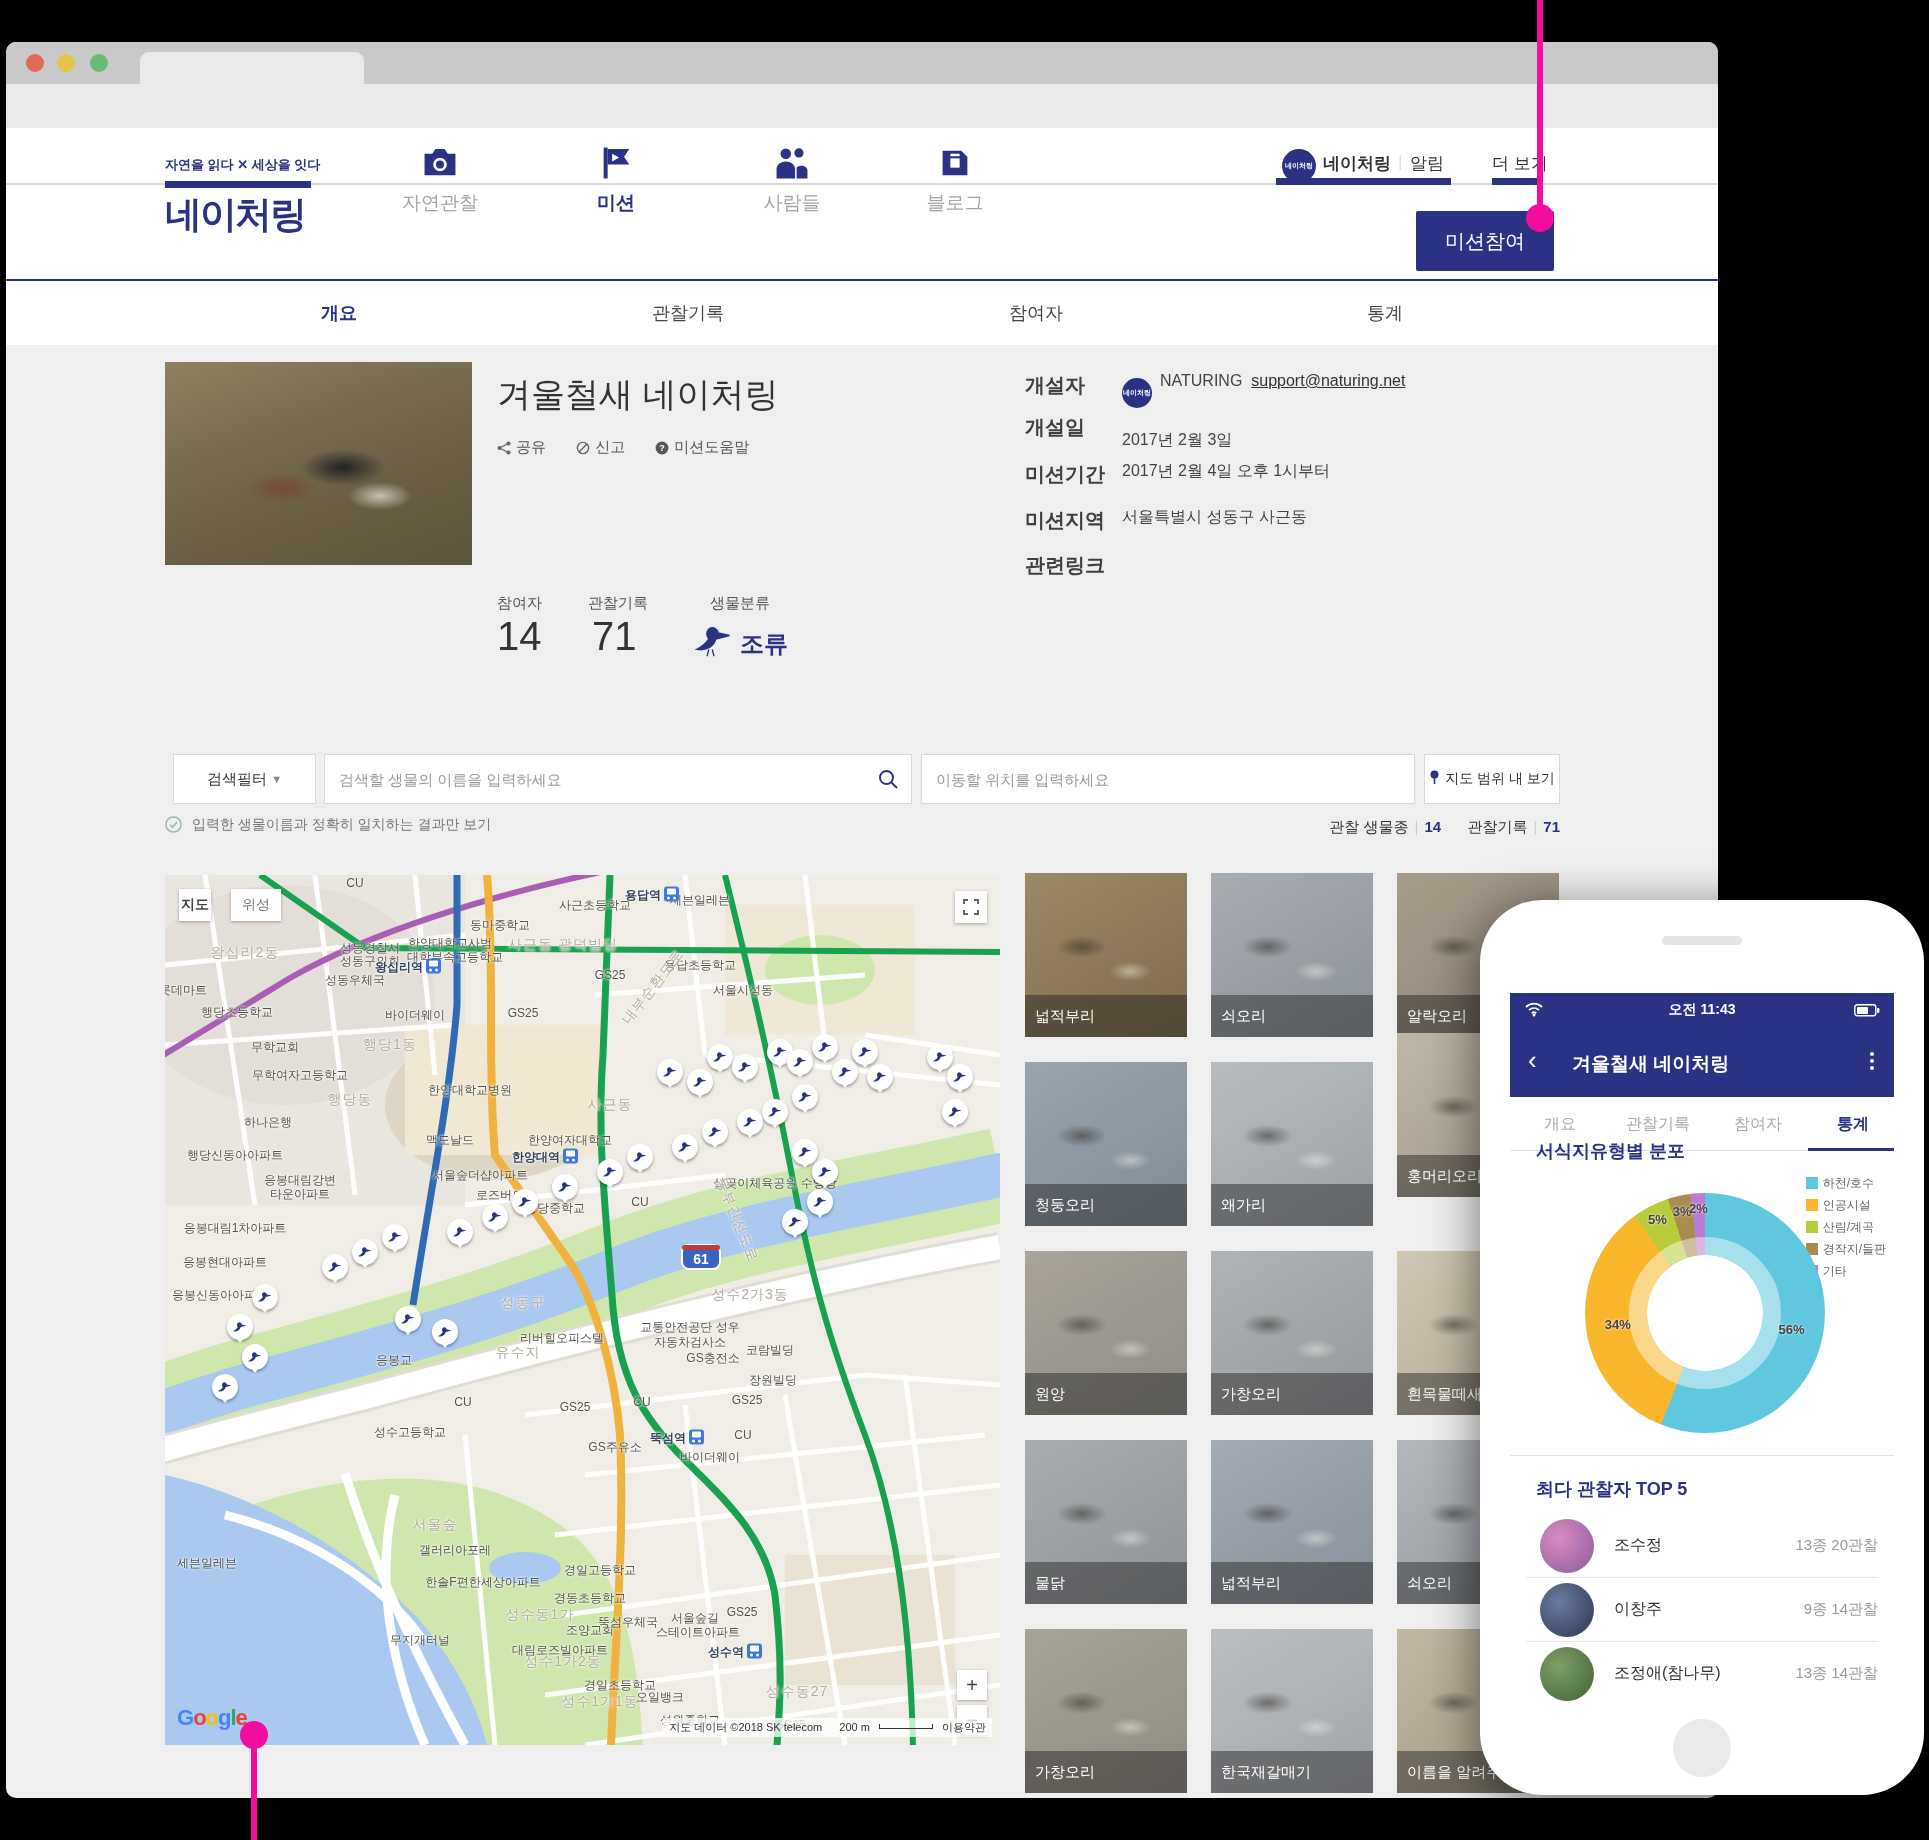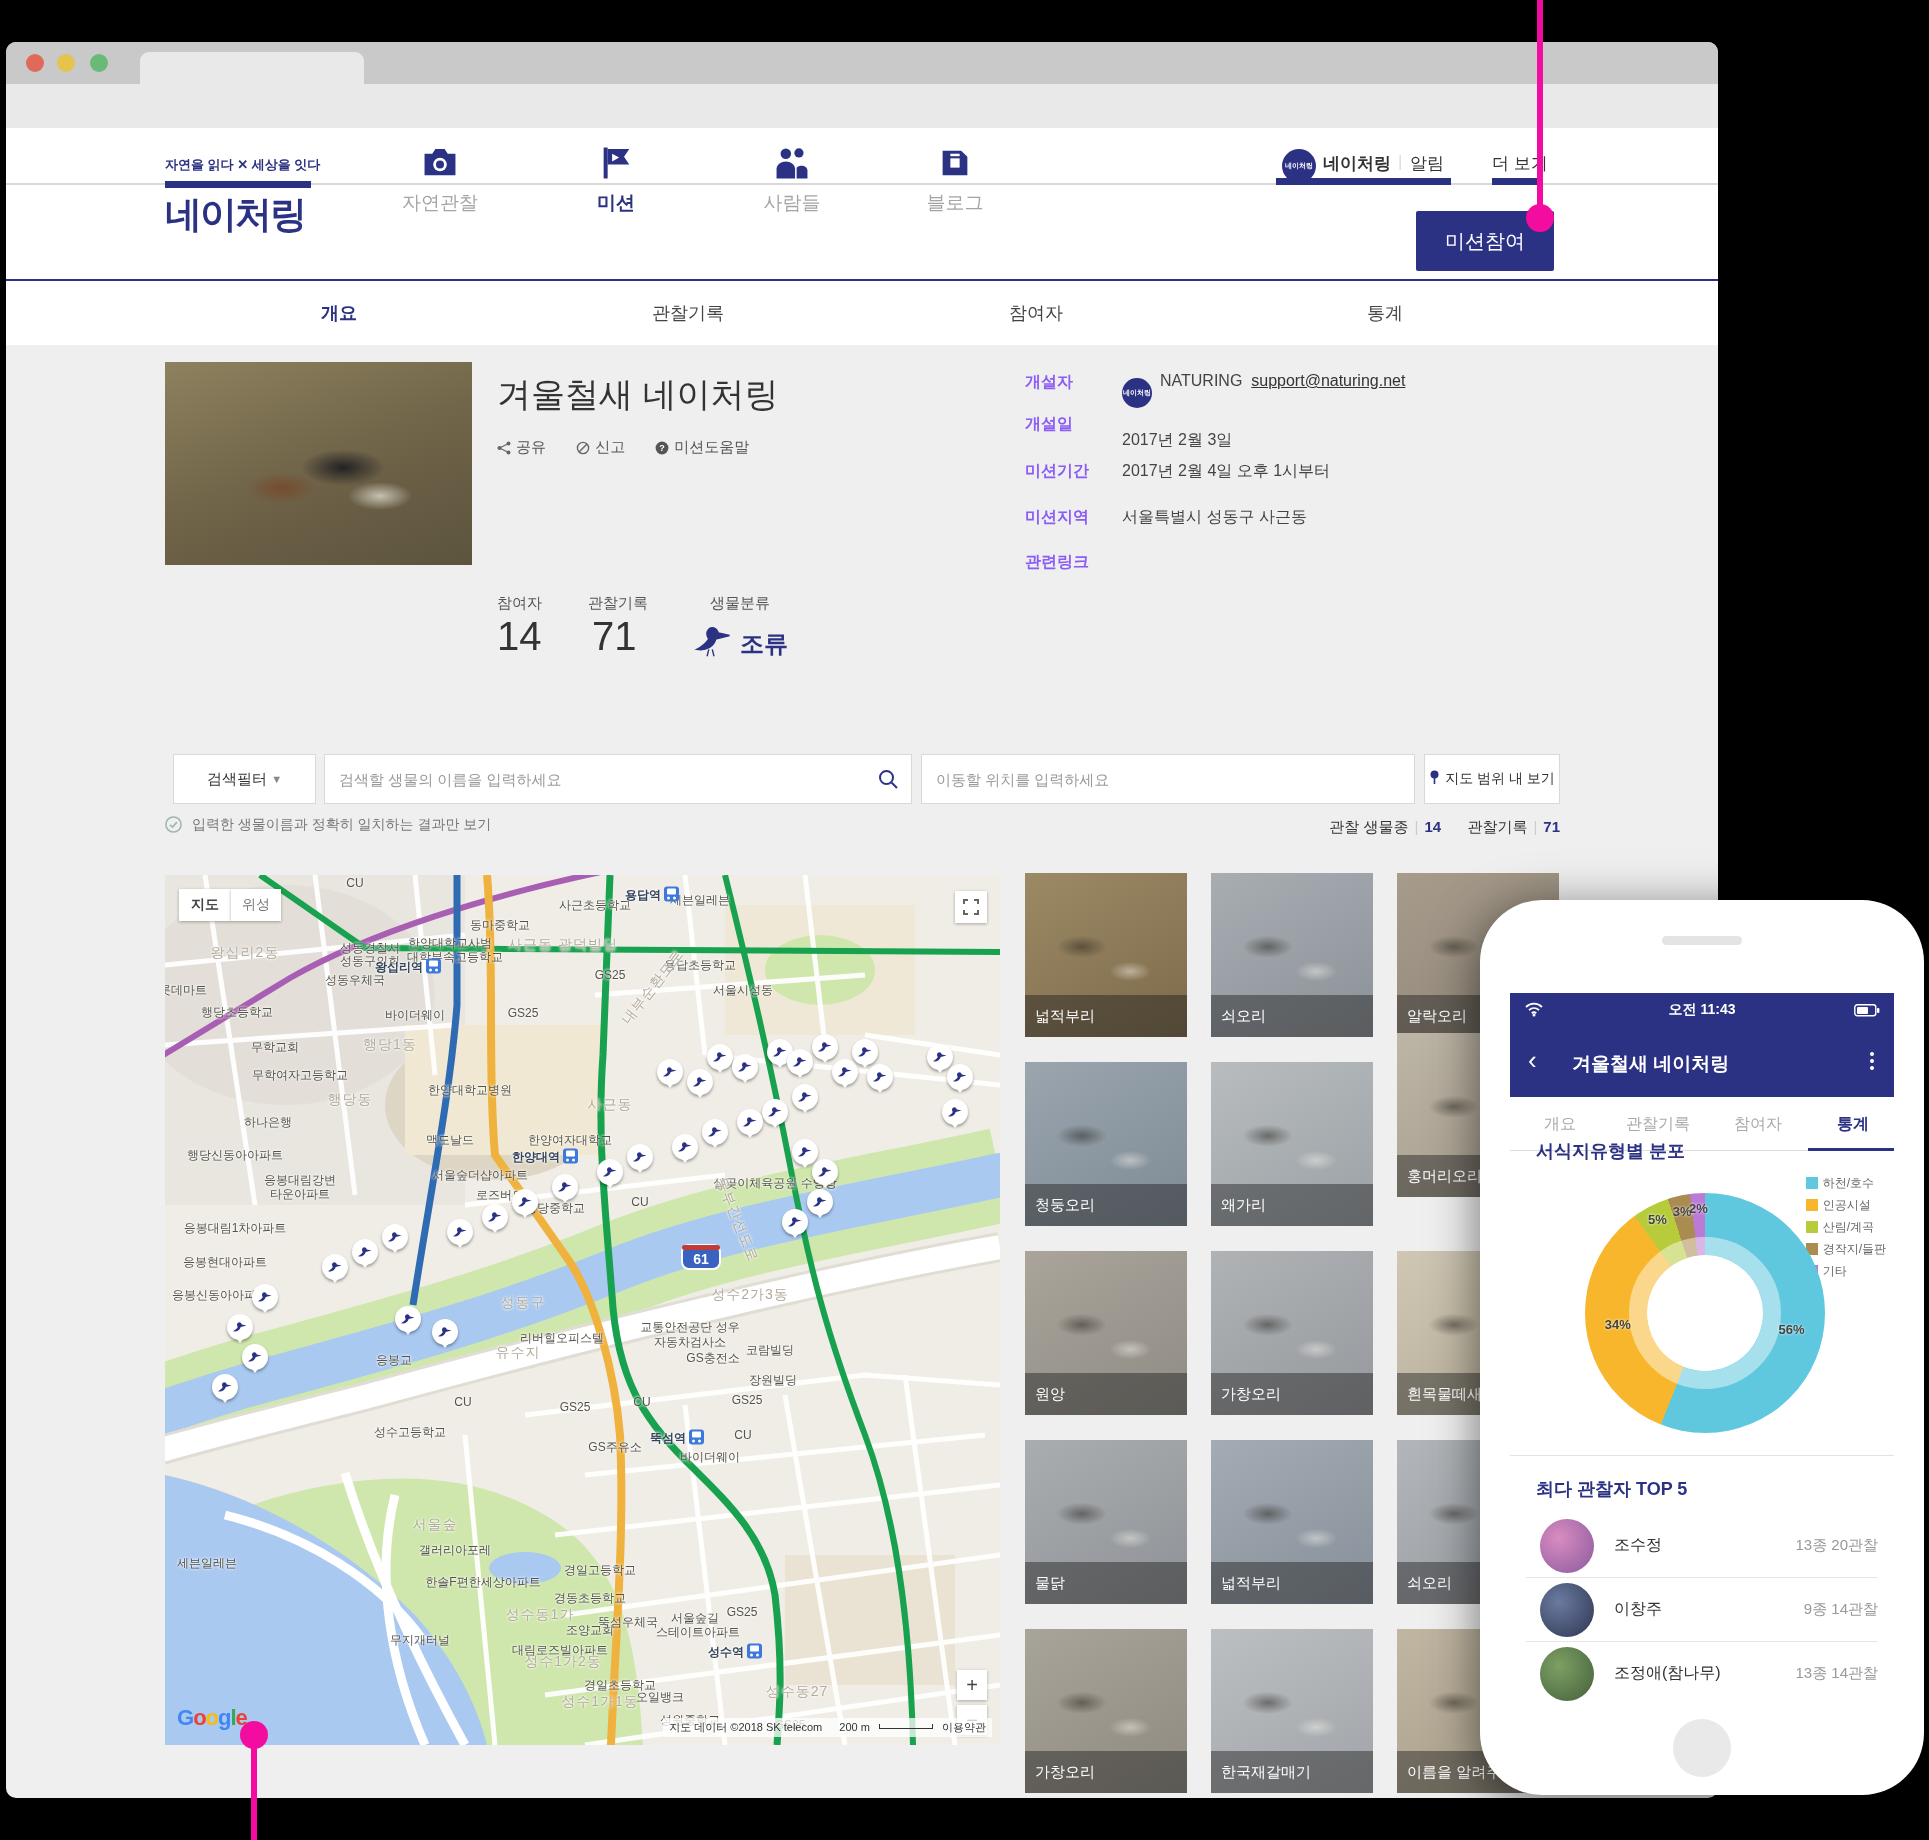--- a/index.html
+++ b/index.html
@@ -35,21 +35,21 @@
      radial-gradient(ellipse 46px 20px at 70% 66%,rgba(230,225,215,.75),rgba(230,225,215,0) 70%),
      linear-gradient(160deg,#8d815f,#6e6247 55%,#5c543e);}
   #mission-title{position:absolute;left:491px;top:330px;font-size:34px;color:#333;}
   .share-row{position:absolute;left:491px;top:396px;font-size:15px;color:#555;}
   .share-row span.itm{margin-right:26px;cursor:pointer;}
   .mini-ic{display:inline-block;vertical-align:-3px;margin-right:5px;}
   .stat-label{position:absolute;top:552px;font-size:15px;color:#555;}
   .stat-value{position:absolute;top:572px;font-size:40px;color:#333;}
   #bird-stat{position:absolute;left:687px;top:578px;}
   #bird-cat{position:absolute;left:734px;top:586px;font-size:24px;font-weight:bold;color:#2b3283;}
-  .info-label{position:absolute;left:1019px;font-size:16px;font-weight:bold;color:#8b5cf6;}
+  .info-label{position:absolute;left:1019px;font-size:20px;font-weight:bold;color:#404040;}
   .info-value{position:absolute;left:1116px;font-size:16px;color:#444;}
   #mission-desc{position:absolute;left:1019px;top:540px;width:540px;font-size:16px;line-height:28px;color:#444;text-align:justify;}
   a.em{color:#333;}
   
   .srch-box{position:absolute;top:712px;height:50px;background:#fff;border:1px solid #d9d9d9;box-sizing:border-box;font-size:15px;color:#333;}
   .srch-input{border:none;outline:none;width:100%;height:100%;padding:0 14px;font-size:15px;font-family:inherit;color:#333;box-sizing:border-box;background:transparent;}
   .srch-input::placeholder{color:#9a9a9a;}
   #chk-row{position:absolute;left:159px;top:774px;font-size:14px;color:#777;}
   #count-row{position:absolute;right:158px;top:776px;font-size:15px;color:#333;}
   #count-row b{color:#2b3283;} #count-row .sep{color:#ccc;margin:0 6px;}
@@ -570,21 +570,21 @@
           <svg width="18" height="16" viewBox="0 0 24 22">
             <path d="M2,17 C8,18 12,15 13,11 L21,9 L14.5,7.5 C13.5,4.5 10.5,3.5 8.8,5.5 C7.2,7.3 8,10 9,11 C7,14 5,15.6 2,17 Z" fill="#2b3283"></path>
           </svg>
         </div>
         <div class="pin" style="left: 280px; top: 470px;">
           <svg width="18" height="16" viewBox="0 0 24 22">
             <path d="M2,17 C8,18 12,15 13,11 L21,9 L14.5,7.5 C13.5,4.5 10.5,3.5 8.8,5.5 C7.2,7.3 8,10 9,11 C7,14 5,15.6 2,17 Z" fill="#2b3283"></path>
           </svg>
         </div>
       </div>
-    <div class="mapbtn" style="left:14px;top:14px;width:52px;height:32px;font-weight:bold;">지도</div>
+    <div class="mapbtn" style="left:14px;top:14px;width:32px;height:32px;font-weight:bold;">지도</div>
     <div class="mapbtn" style="left:66px;top:14px;width:50px;height:32px;color:#777;">위성</div>
     <div class="mapbtn" style="left:790px;top:16px;width:32px;height:32px;">
         <svg width="16" height="16" viewBox="0 0 16 16">
           <path d="M1 5V1h4M11 1h4v4M15 11v4h-4M5 15H1v-4" fill="none" stroke="#666" stroke-width="2"></path>
         </svg>
       </div>
     <div class="mapbtn" style="left:792px;top:795px;width:30px;height:30px;font-size:20px;">+</div>
     <div class="mapbtn" style="left:792px;top:830px;width:30px;height:30px;font-size:20px;">−</div>
     <div id="google-logo"><span style="color:#4285F4">G</span><span style="color:#EA4335">o</span><span style="color:#FBBC05">o</span><span style="color:#4285F4">g</span><span style="color:#34A853">l</span><span style="color:#EA4335">e</span></div>
     <div id="map-attr">

